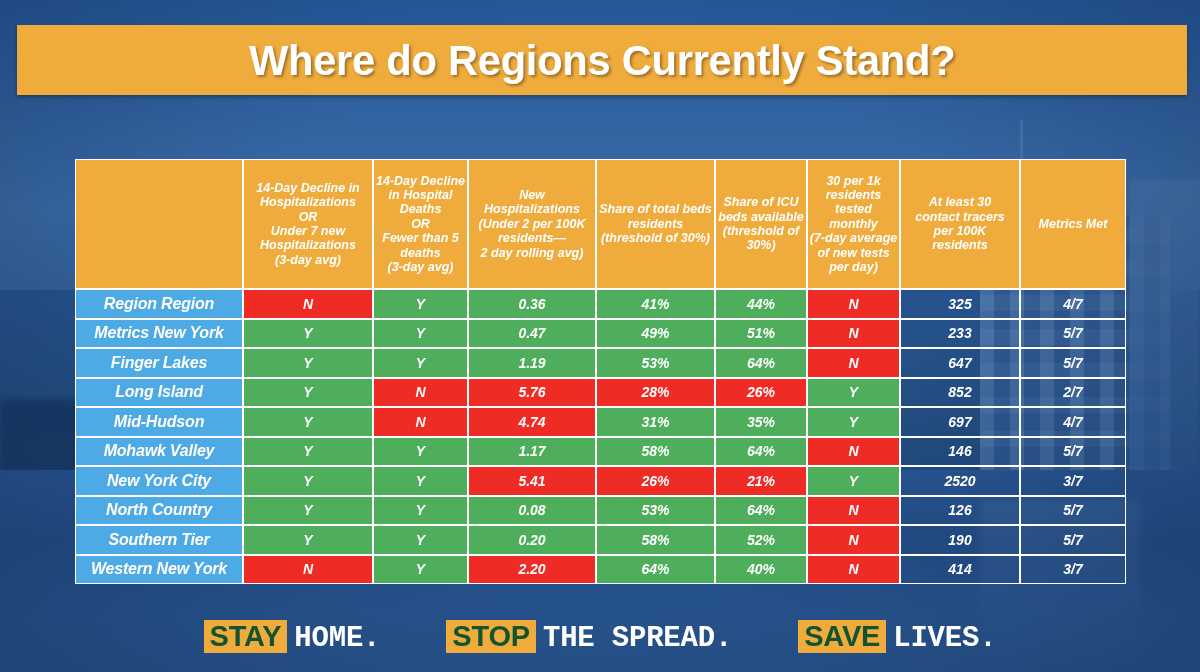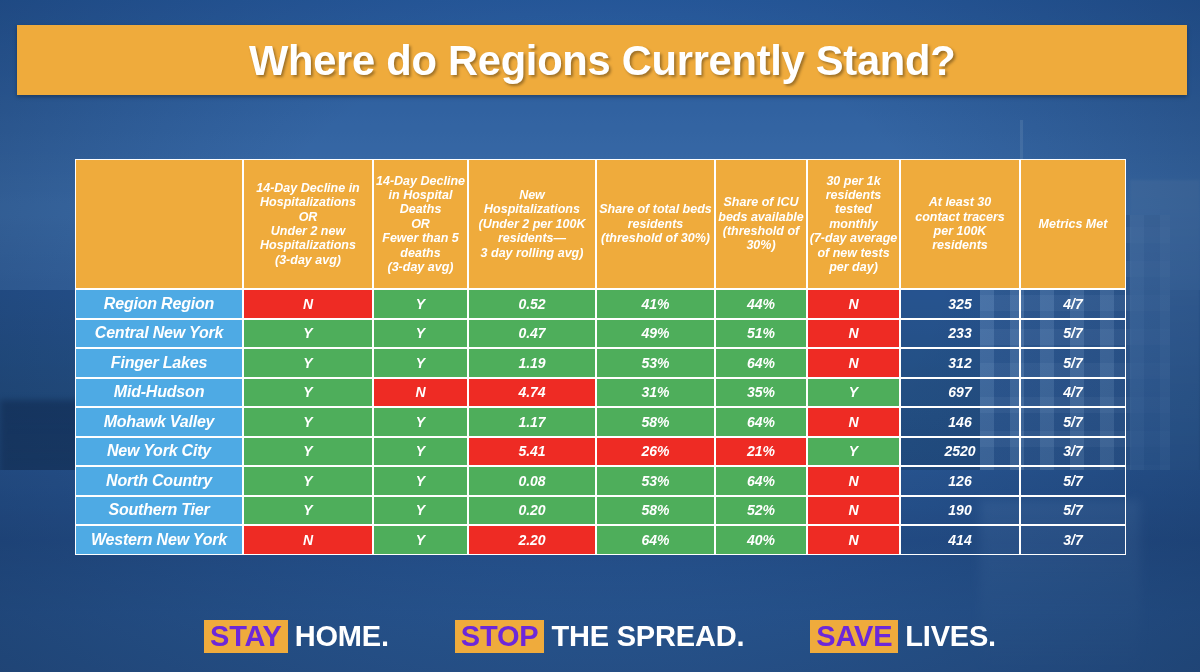--- a/index.html
+++ b/index.html
@@ -135,25 +135,25 @@
   col.c7{width:120px;}
   col.c8{width:106px;}
 
   
   #slogan{
     position:absolute;left:0;top:612px;width:1200px;height:48px;z-index:3;
     display:flex;align-items:center;justify-content:center;gap:66px;
   }
   .slg{display:flex;align-items:baseline;font-size:29px;font-weight:bold;color:#ffffff;letter-spacing:-.2px;}
   .slg .hl{
-    background:#efab3c;color:#6d28d9;
+    background:#efab3c;color:#14532d;
     padding:2px 6px 3px 6px;margin-right:7px;display:inline-block;
     line-height:28px;
   }
-  .slg .rest{line-height:28px;}
+  .slg .rest{line-height:28px;font-family:Liberation Mono, monospace;}
 </style>
 </head>
 <body>
 
 <div id="bg">
   <div class="sky"></div>
   <div class="midband"></div>
   <div class="bldgR"></div>
   <div class="bldgR2"></div>
   <div class="spire"></div>
@@ -183,39 +183,39 @@
       <col class="c7">
       <col class="c8">
   </colgroup>
   <thead>
     <tr>
         <th class="corner"></th>
         <th>
           <div>14-Day Decline in</div>
           <div>Hospitalizations</div>
           <div>OR</div>
-          <div>Under 2 new</div>
+          <div>Under 7 new</div>
           <div>Hospitalizations</div>
           <div>(3-day avg)</div>
         </th>
         <th>
           <div>14-Day Decline</div>
           <div>in Hospital</div>
           <div>Deaths</div>
           <div>OR</div>
           <div>Fewer than 5</div>
           <div>deaths</div>
           <div>(3-day avg)</div>
         </th>
         <th>
           <div>New</div>
           <div>Hospitalizations</div>
           <div>(Under 2 per 100K</div>
           <div>residents—</div>
-          <div>3 day rolling avg)</div>
+          <div>2 day rolling avg)</div>
         </th>
         <th>
           <div>Share of total beds</div>
           <div>residents</div>
           <div>(threshold of 30%)</div>
         </th>
         <th>
           <div>Share of ICU</div>
           <div>beds available</div>
           <div>(threshold of</div>
@@ -239,48 +239,59 @@
         <th>
           <div>Metrics Met</div>
         </th>
       </tr>
   </thead>
   <tbody>
       <tr>
         <td class="region">Region Region</td>
         <td class="no">N</td>
         <td class="yes">Y</td>
-        <td class="yes">0.52</td>
+        <td class="yes">0.36</td>
         <td class="yes">41%</td>
         <td class="yes">44%</td>
         <td class="no">N</td>
         <td class="plain">325</td>
         <td class="plain">4/7</td>
       </tr>
       <tr>
-        <td class="region">Central New York</td>
+        <td class="region">Metrics New York</td>
         <td class="yes">Y</td>
         <td class="yes">Y</td>
         <td class="yes">0.47</td>
         <td class="yes">49%</td>
         <td class="yes">51%</td>
         <td class="no">N</td>
         <td class="plain">233</td>
         <td class="plain">5/7</td>
       </tr>
       <tr>
         <td class="region">Finger Lakes</td>
         <td class="yes">Y</td>
         <td class="yes">Y</td>
         <td class="yes">1.19</td>
         <td class="yes">53%</td>
         <td class="yes">64%</td>
         <td class="no">N</td>
-        <td class="plain">312</td>
-        <td class="plain">5/7</td>
+        <td class="plain">647</td>
+        <td class="plain">5/7</td>
+      </tr>
+      <tr>
+        <td class="region">Long Island</td>
+        <td class="yes">Y</td>
+        <td class="no">N</td>
+        <td class="no">5.76</td>
+        <td class="no">28%</td>
+        <td class="no">26%</td>
+        <td class="yes">Y</td>
+        <td class="plain">852</td>
+        <td class="plain">2/7</td>
       </tr>
       <tr>
         <td class="region">Mid-Hudson</td>
         <td class="yes">Y</td>
         <td class="no">N</td>
         <td class="no">4.74</td>
         <td class="yes">31%</td>
         <td class="yes">35%</td>
         <td class="yes">Y</td>
         <td class="plain">697</td>

